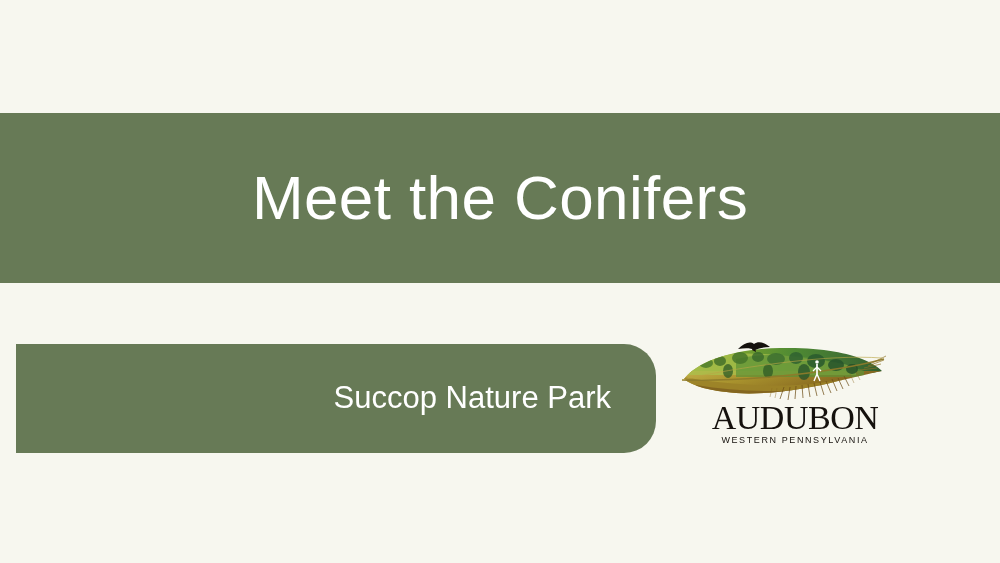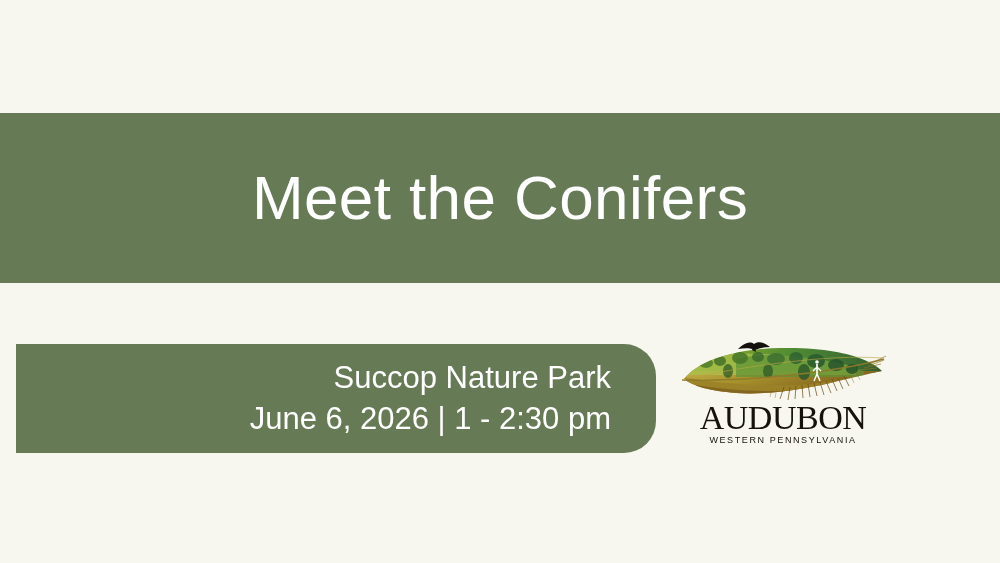--- a/index.html
+++ b/index.html
@@ -81,21 +81,21 @@
   }
   .logo-feather {
     position: absolute;
     left: 0;
     top: 0;
     width: 214px;
     height: 62px;
   }
   .logo-wordmark {
     position: absolute;
-    left: 0;
+    left: 12px;
     top: 56px;
     width: 214px;
     height: 54px;
     text-align: right;
   }
   .logo-feather svg,
   .logo-wordmark svg {
     display: block;
     width: 100%;
     height: 100%;
@@ -105,21 +105,20 @@
 <body>
 
 <div id="event-flyer">
 
   <div class="title-band">
     <div class="title-text">Meet the Conifers</div>
   </div>
 
   <div class="details-block">
     <div class="details-line">Succop Nature Park</div>
-    <div class="details-line">June 6, 2026 | 1 - 2:30 pm</div>
   </div>
 
   <div class="logo">
 
     <div class="logo-feather">
       <svg viewBox="0 0 214 62" xmlns="http://www.w3.org/2000/svg">
         <defs>
           <linearGradient id="gradTop" x1="0" y1="0" x2="1" y2="0">
             <stop offset="0%" stop-color="#9cae3e"></stop>
             <stop offset="25%" stop-color="#7ea52f"></stop>

